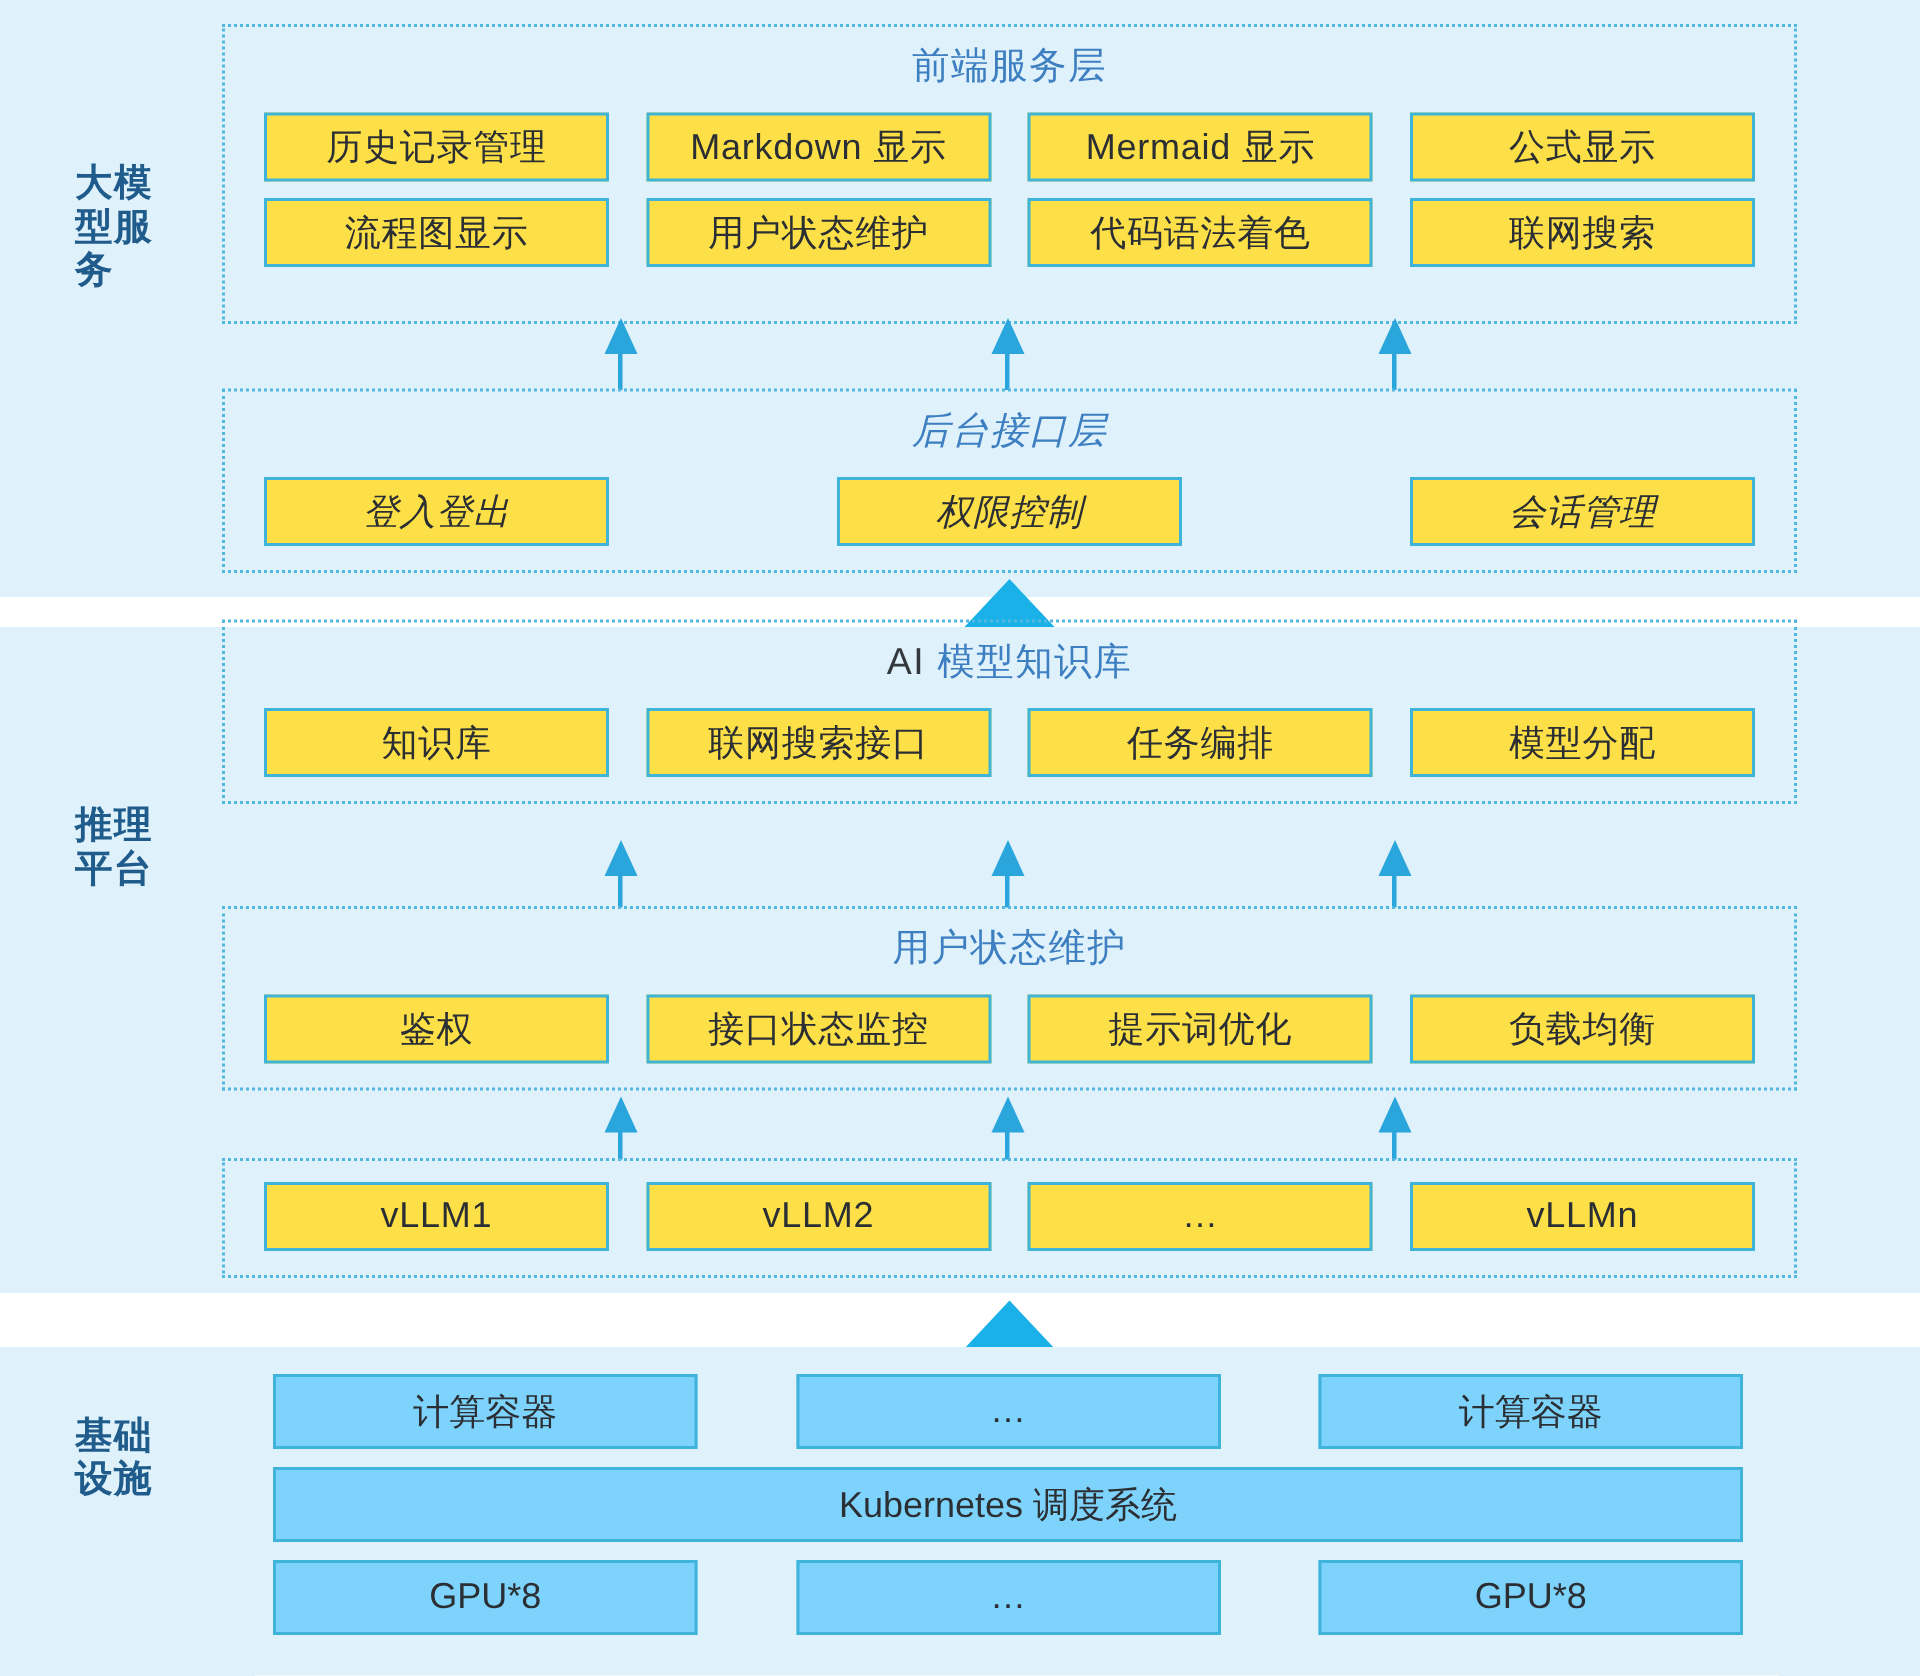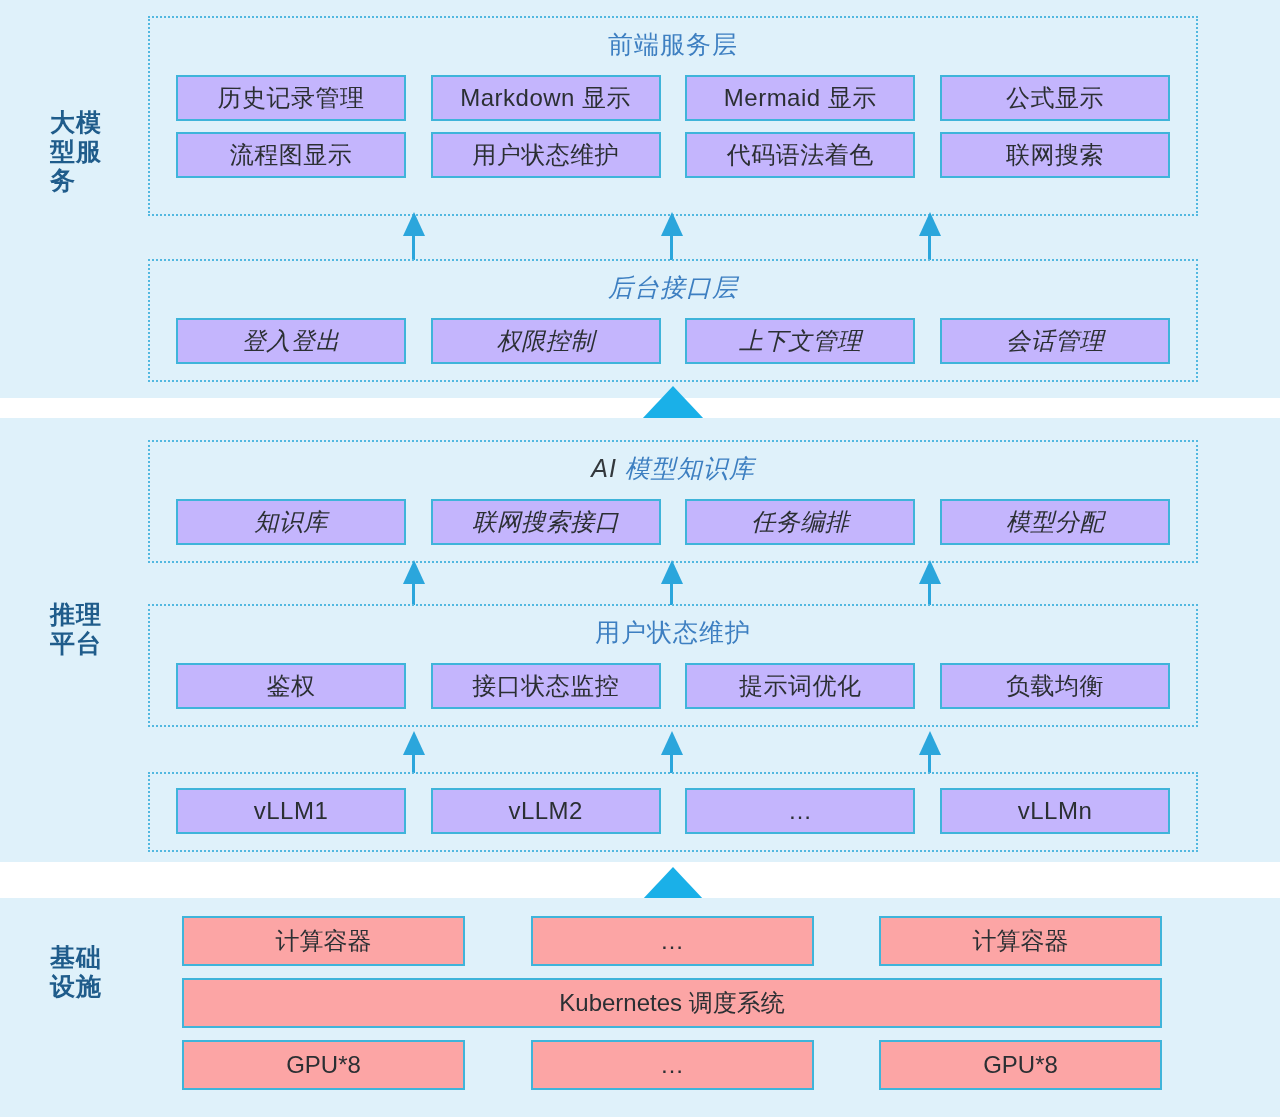--- a/index.html
+++ b/index.html
@@ -78,21 +78,21 @@
     padding: 0 26px 0 26px;
     box-sizing: border-box;
   }
   .row + .row { margin-top: 11px; }
   .row.last { margin-bottom: 16px; align-items: center; }
 
   .cell {
     width: 230px;
     height: 46px;
     border: 2px solid #3fb4da;
-    background: #c4b5fd;
+    background: #fde047;
     display: flex;
     align-items: center;
     justify-content: center;
     box-sizing: border-box;
     color: #2b2f33;
     font-size: 24px;
     letter-spacing: 0.5px;
   }
 
   
@@ -147,21 +147,21 @@
   }
   .infra-row {
     display: flex;
     justify-content: space-between;
   }
   .infra-row + .infra-row { margin-top: 12px; }
   .infra-cell {
     width: 283px;
     height: 50px;
     border: 2px solid #3fb4da;
-    background: #fca5a5;
+    background: #7dd3fc;
     display: flex;
     align-items: center;
     justify-content: center;
     box-sizing: border-box;
     color: #2b2f33;
     font-size: 24px;
   }
   .infra-cell.full {
     width: 980px;
     height: 50px;
@@ -203,35 +203,34 @@
   <div class="thin-arrow" style="left:919px; top:212px; height:48px;">
     <div class="head"></div>
     <div class="stem"></div>
   </div>
 
   <div class="group" style="top:259px; height:123px;font-style:italic;">
     <div class="group-title">后台接口层</div>
     <div class="row last">
       <div class="cell">登入登出</div>
       <div class="cell">权限控制</div>
-      <div class="cell">上下文管理</div>
       <div class="cell">会话管理</div>
     </div>
   </div>
 
   <div class="block-arrow" style="left:642px; top:386px;">
     <div class="bhead"></div>
     <div class="bstem" style="height:22px;"></div>
   </div>
 
   <div class="band" id="band-infer"></div>
 
-  <div class="side-label" style="top:600px;">推理平台</div>
-
-  <div class="group" style="top:440px; height:123px;font-style:italic;">
+  <div class="side-label" style="top:536px;">推理平台</div>
+
+  <div class="group" style="top:413px; height:123px;">
     <div class="group-title"><span class="mono-prefix">AI </span><span>模型知识库</span></div>
     <div class="row last">
       <div class="cell">知识库</div>
       <div class="cell">联网搜索接口</div>
       <div class="cell">任务编排</div>
       <div class="cell">模型分配</div>
     </div>
   </div>
 
   <div class="thin-arrow" style="left:403px; top:560px; height:45px;">

